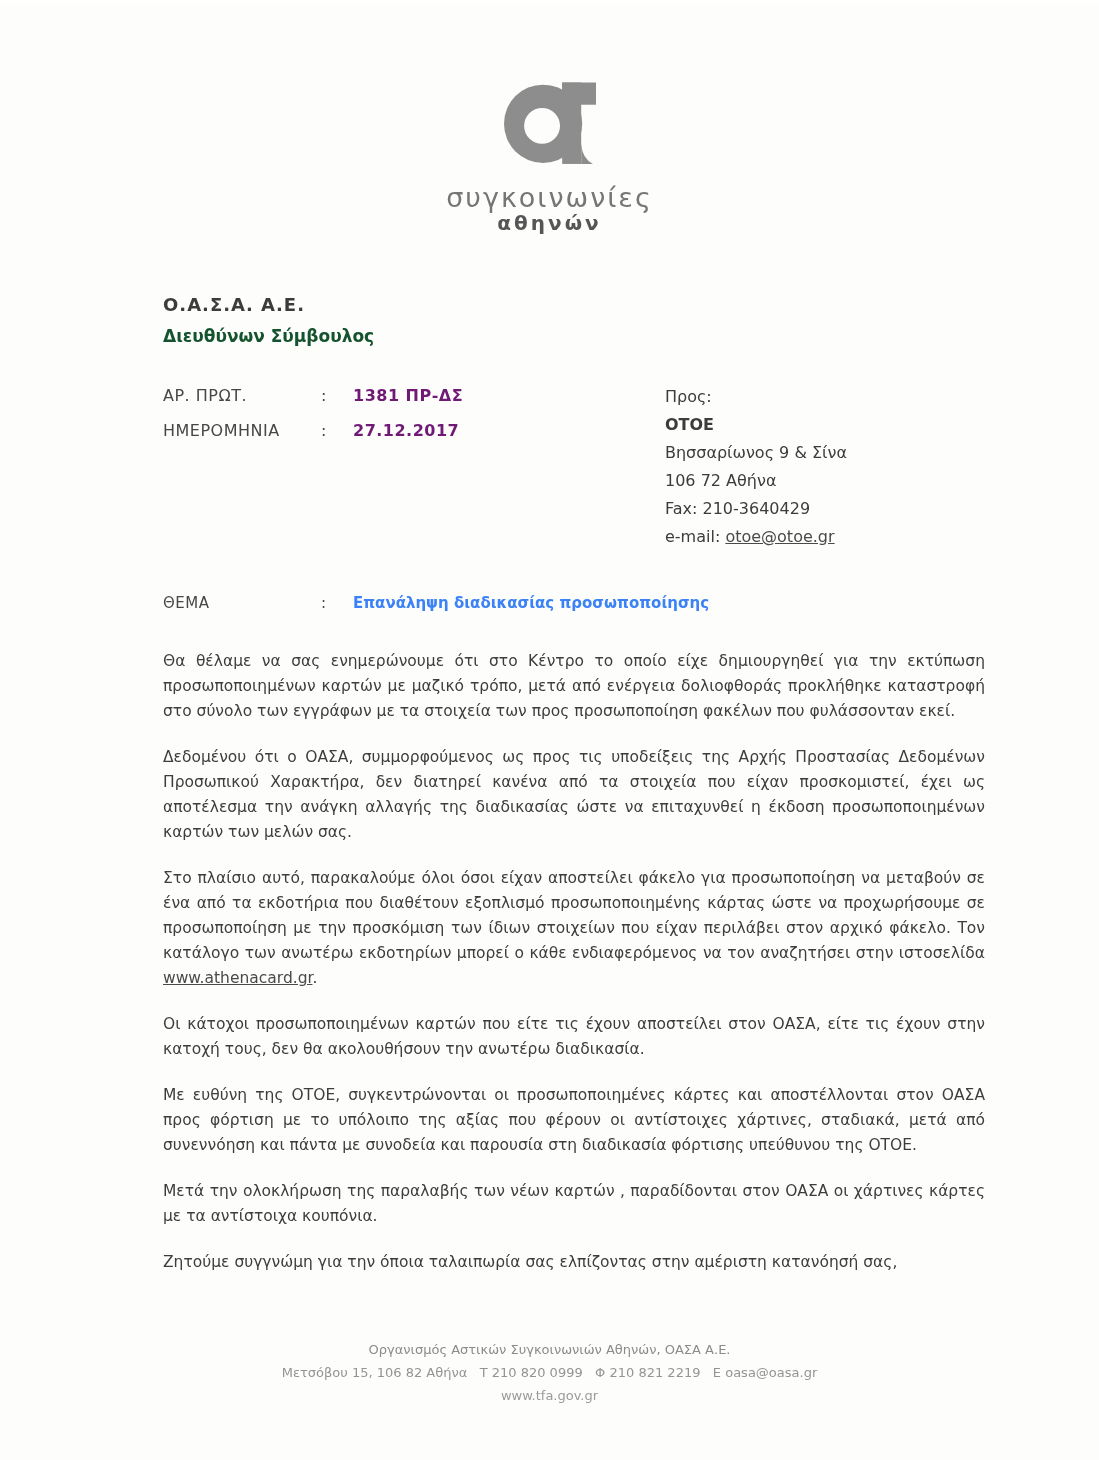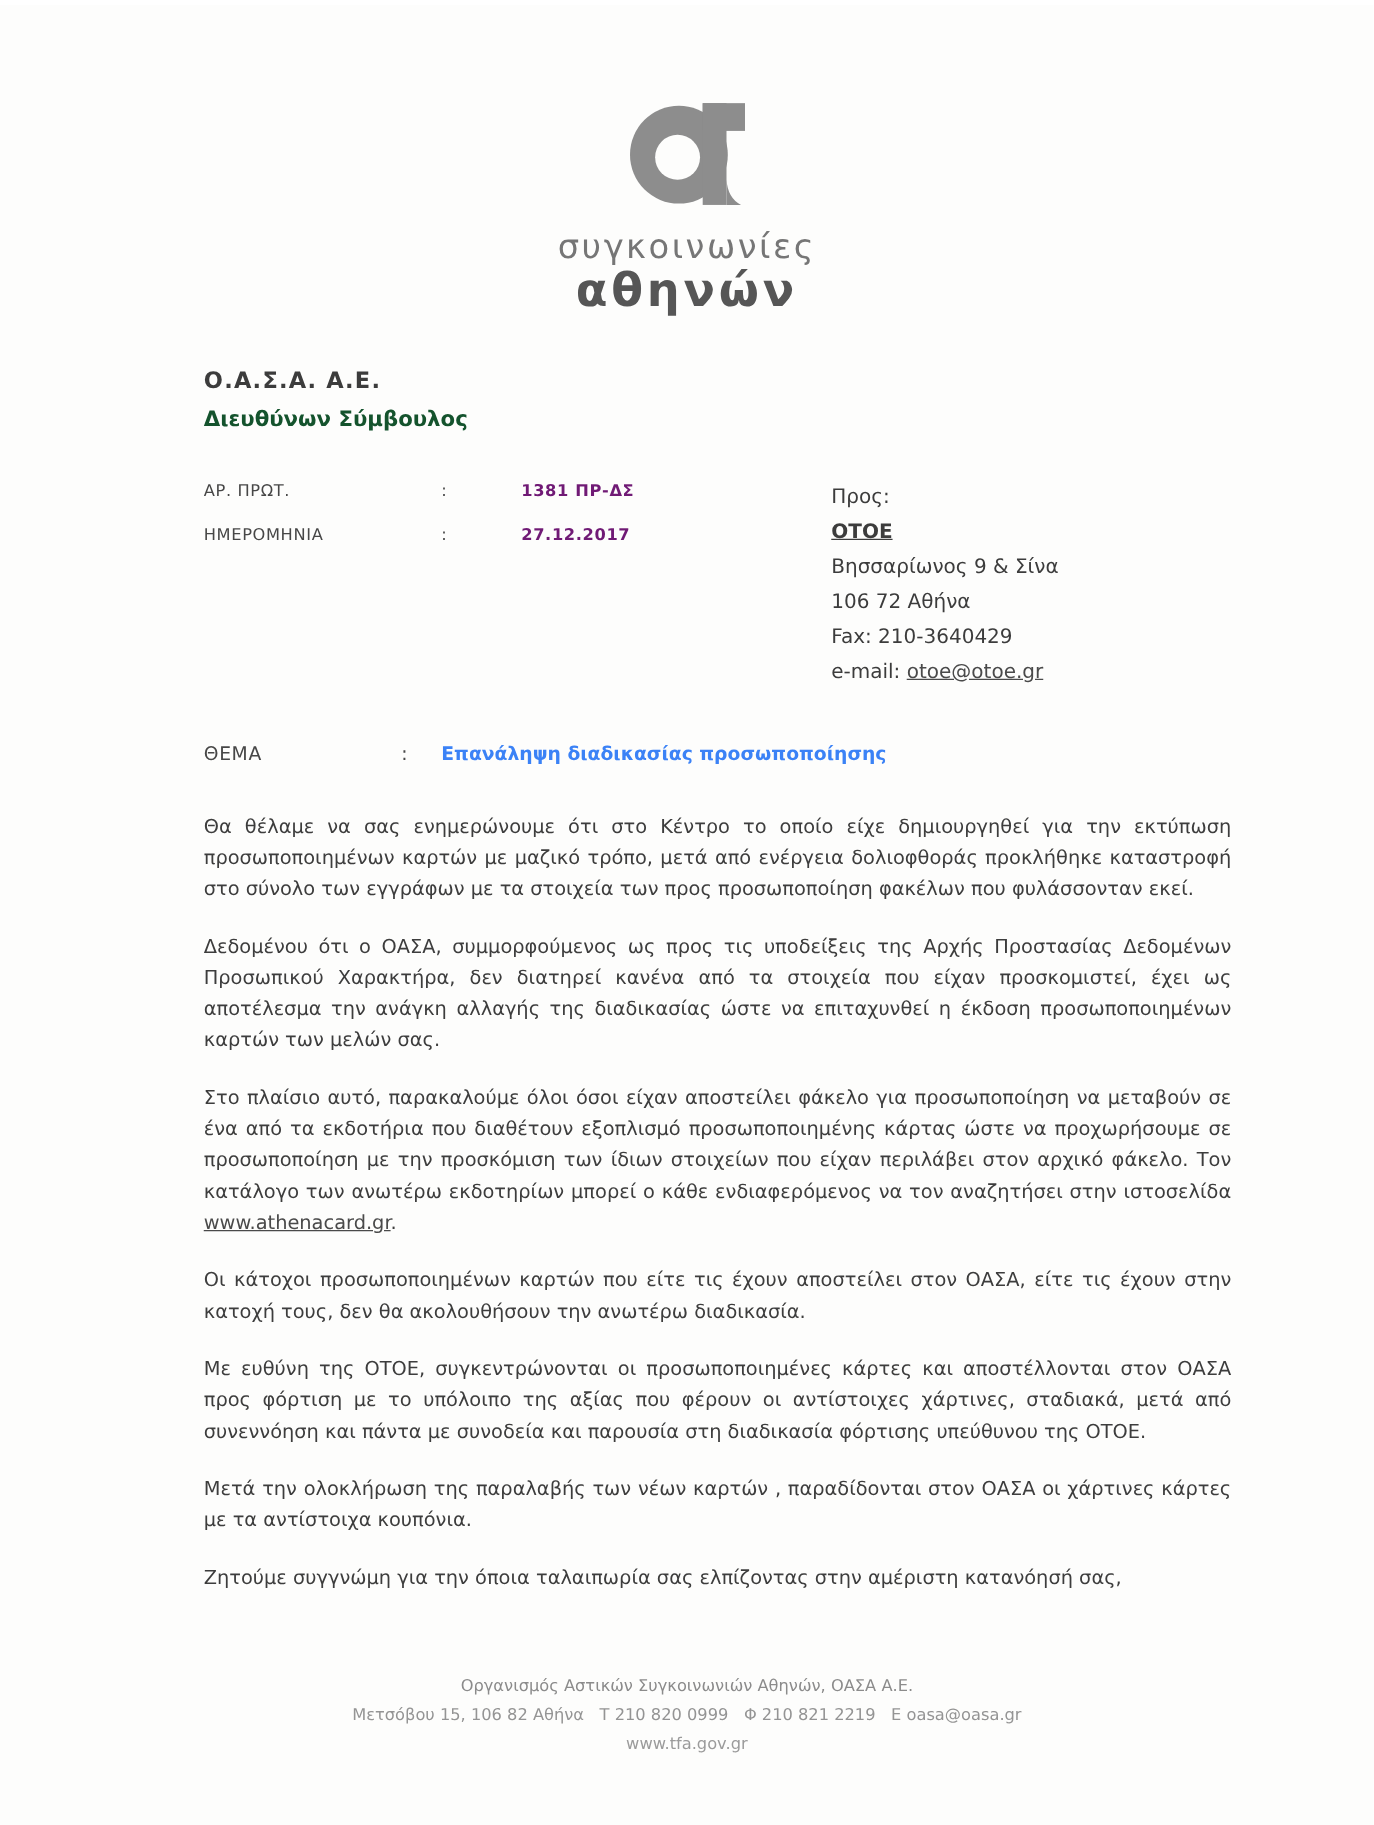--- a/index.html
+++ b/index.html
@@ -32,21 +32,21 @@
     height: 90px;
   }
   .logo-line1 {
     margin-top: 14px;
     font-size: 27px;
     letter-spacing: 2px;
     color: #767676;
   }
   .logo-line2 {
     margin-top: -2px;
-    font-size: 37px;
+    font-size: 20px;
     font-weight: bold;
     letter-spacing: 3px;
     color: #565656;
   }
 
   
   .sender {
     position: absolute;
     left: 163px;
     top: 290px;
@@ -67,38 +67,37 @@
   
   .meta {
     position: absolute;
     left: 163px;
     top: 382px;
   }
   .meta-row {
     display: flex;
     height: 35px;
     align-items: flex-start;
-    font-size: 13px;
+    font-size: 16px;
     color: #474747;
-    gap: 32px;
   }
   .meta-label { width: 158px; letter-spacing: 0.5px; }
   .meta-sep   { width: 32px; }
   .meta-value { font-weight: bold; color: #701a75; letter-spacing: 0.5px; }
 
   
   .recipient {
     position: absolute;
     left: 665px;
     top: 379px;
     font-size: 16px;
     line-height: 28px;
     color: #3c3c3c;
   }
-  .recipient-name { font-weight: bold; text-decoration: underline; }
+  .recipient-name { font-weight: bold; }
   .link {
     color: #4a4a4a;
     text-decoration: underline;
     cursor: pointer;
   }
 
   
   .subject {
     position: absolute;
     left: 163px;

